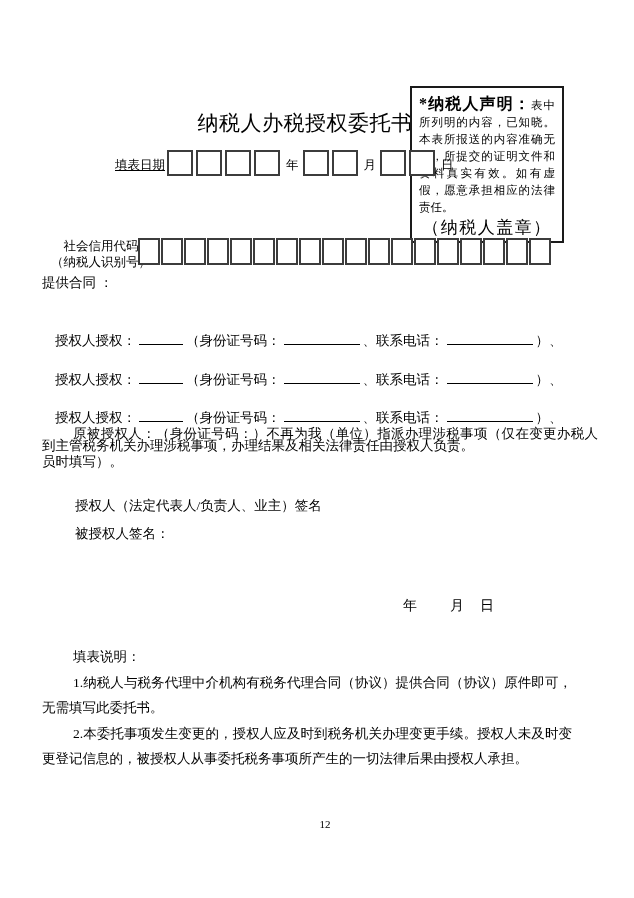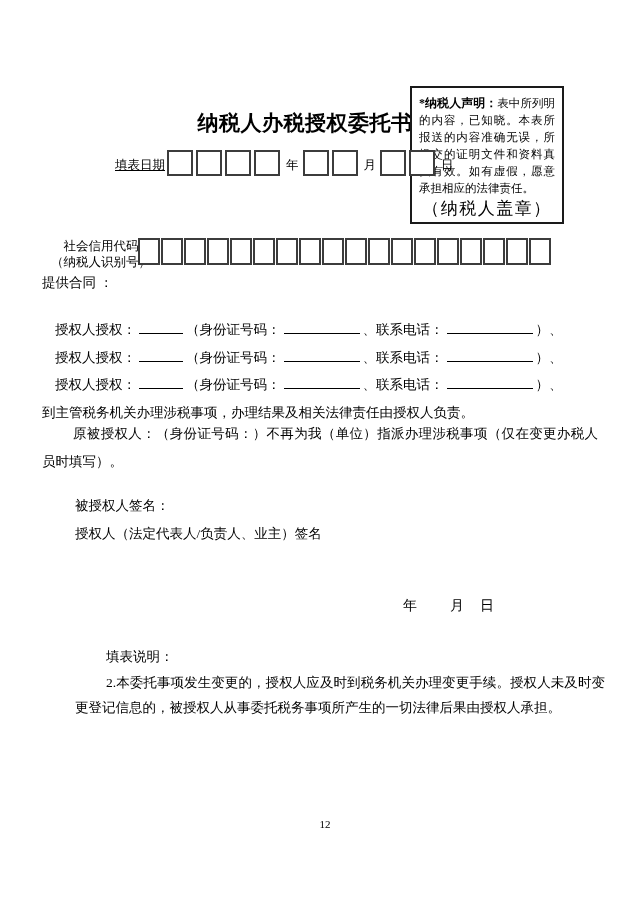--- a/index.html
+++ b/index.html
@@ -2,29 +2,29 @@
 <html><head>
 <meta charset="utf-8">
 <style>
   html,body{margin:0;padding:0;background:#ffffff;}
   .page{
     position:relative;width:634px;height:898px;background:#fff;overflow:hidden;
     font-family:"Liberation Serif","DejaVu Serif",serif;color:#000;
   }
   .title{
     position:absolute;top:109px;left:85px;width:440px;text-align:center;
-    font-size:21px;font-weight:bold;letter-spacing:0.5px;white-space:nowrap;
+    font-size:21px;font-weight:normal;letter-spacing:0.5px;white-space:nowrap;
   }
   
   .decl{
     position:absolute;left:410px;top:86px;width:136px;
     border:2px solid #1a1a1a;padding:7px 7px 5px 7px;
     font-size:11.5px;line-height:17px;text-align:justify;
   }
-  .decl b{font-size:12px;}
+  .decl b{font-size:16px;}
   .decl .seal{display:block;text-align:center;font-size:17px;letter-spacing:1.5px;margin-top:3px;text-indent:0;}
   
   .date-row{
     position:absolute;left:115px;top:150px;display:flex;align-items:center;
     font-size:12.5px;height:30px;white-space:nowrap;
   }
   .date-row .lbl{margin-right:2px;text-decoration:underline;}
   .cbox{
     display:inline-block;width:22px;height:22px;border:2px solid #3c3c3c;
     background:#fff;margin-right:3px;box-sizing:content-box;
@@ -33,35 +33,35 @@
   
   .code-label{
     position:absolute;left:48px;top:238px;width:106px;text-align:center;
     font-size:12.5px;line-height:16px;
   }
   .code-boxes{position:absolute;left:138px;top:238px;display:flex;}
   .code-boxes .cbox{width:18px;height:23px;margin-right:1px;}
   .name-label{position:absolute;left:42px;top:274px;font-size:13.5px;}
   
   .auth{position:absolute;left:42px;top:316px;width:565px;font-size:13.5px;line-height:27.5px;}
-  .auth .auth-line{padding-left:13px;white-space:nowrap;}
+  .auth .auth-line{padding-left:13px;white-space:nowrap;margin-top:11px;}
   .bl{display:inline-block;border-bottom:1px solid #000;height:12px;vertical-align:baseline;}
   .bl-s{width:44px;margin:0 3px;}
   .bl-m{width:76px;margin:0 3px;}
   .bl-l{width:86px;margin:0 3px;}
   .revoke{
     position:absolute;left:42px;top:420px;width:556px;
     font-size:13.5px;line-height:27.5px;text-indent:31px;text-align:justify;
   }
   .sign{position:absolute;left:75px;top:492px;font-size:13.5px;line-height:27.5px;}
   .sign-date{position:absolute;left:403px;top:597px;font-size:14px;white-space:nowrap;}
   .sign-date .y{margin-right:33px;}
   .sign-date .m{margin-right:16px;}
   
-  .instr{position:absolute;left:42px;top:644px;width:530px;font-size:13.5px;line-height:25.5px;text-align:justify;margin-left:33px;}
+  .instr{position:absolute;left:42px;top:644px;width:530px;font-size:13.5px;line-height:25.5px;text-align:justify;}
   .instr .head{text-indent:31px;}
   .instr p{margin:0;text-indent:31px;}
   .pagenum{position:absolute;top:818px;left:8px;width:634px;text-align:center;font-size:11px;}
 </style>
 </head>
 <body>
 
 <div class="page">
 
   <div class="title">纳税人办税授权委托书</div>
@@ -117,28 +117,29 @@
     </div>
     <div class="auth-line">
       <span>授权人授权：</span><span class="bl bl-s"></span><span>（身份证号码：</span><span class="bl bl-m"></span><span>、联系电话：</span><span class="bl bl-l"></span><span>）、</span>
     </div>
     <div>到主管税务机关办理涉税事项，办理结果及相关法律责任由授权人负责。</div>
   </div>
 
   <div class="revoke">原被授权人：（身份证号码：）不再为我（单位）指派办理涉税事项（仅在变更办税人员时填写）。</div>
 
   <div class="sign">
+    <div>授权人（法定代表人/负责人、业主）签名</div>
     <div>被授权人签名：</div>
-    <div>授权人（法定代表人/负责人、业主）签名</div>
   </div>
 
   <div class="sign-date">
     <span class="y">年</span><span class="m">月</span><span>日</span>
   </div>
 
   <div class="instr">
     <div class="head">填表说明：</div>
+    <p>1.纳税人与税务代理中介机构有税务代理合同（协议）提供合同（协议）原件即可，无需填写此委托书。</p>
     <p>2.本委托事项发生变更的，授权人应及时到税务机关办理变更手续。授权人未及时变更登记信息的，被授权人从事委托税务事项所产生的一切法律后果由授权人承担。</p>
   </div>
 
   <div class="pagenum">12</div>
 
 </div>
 
 </body></html>

